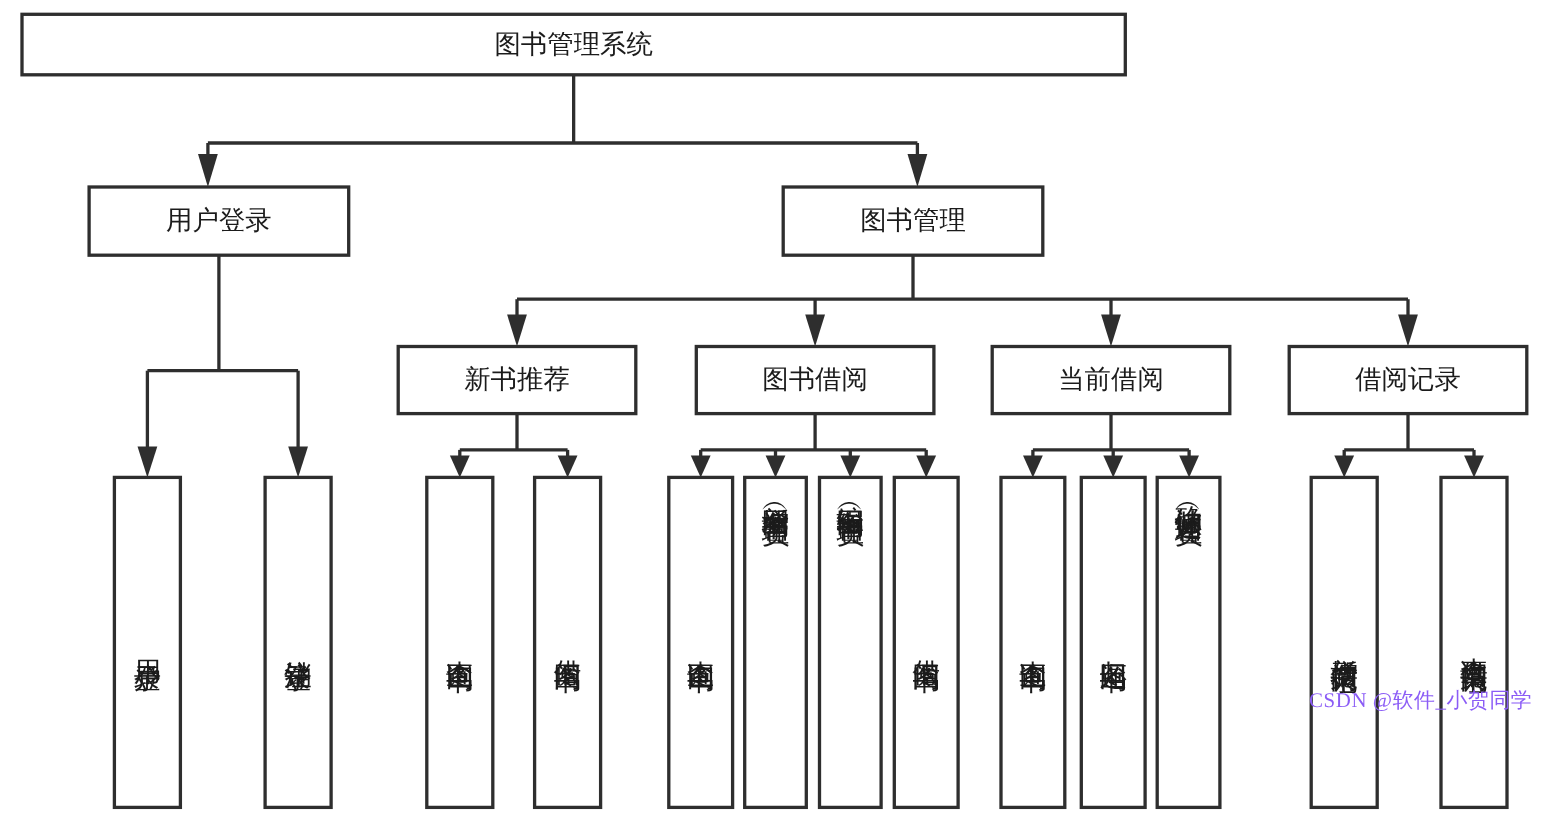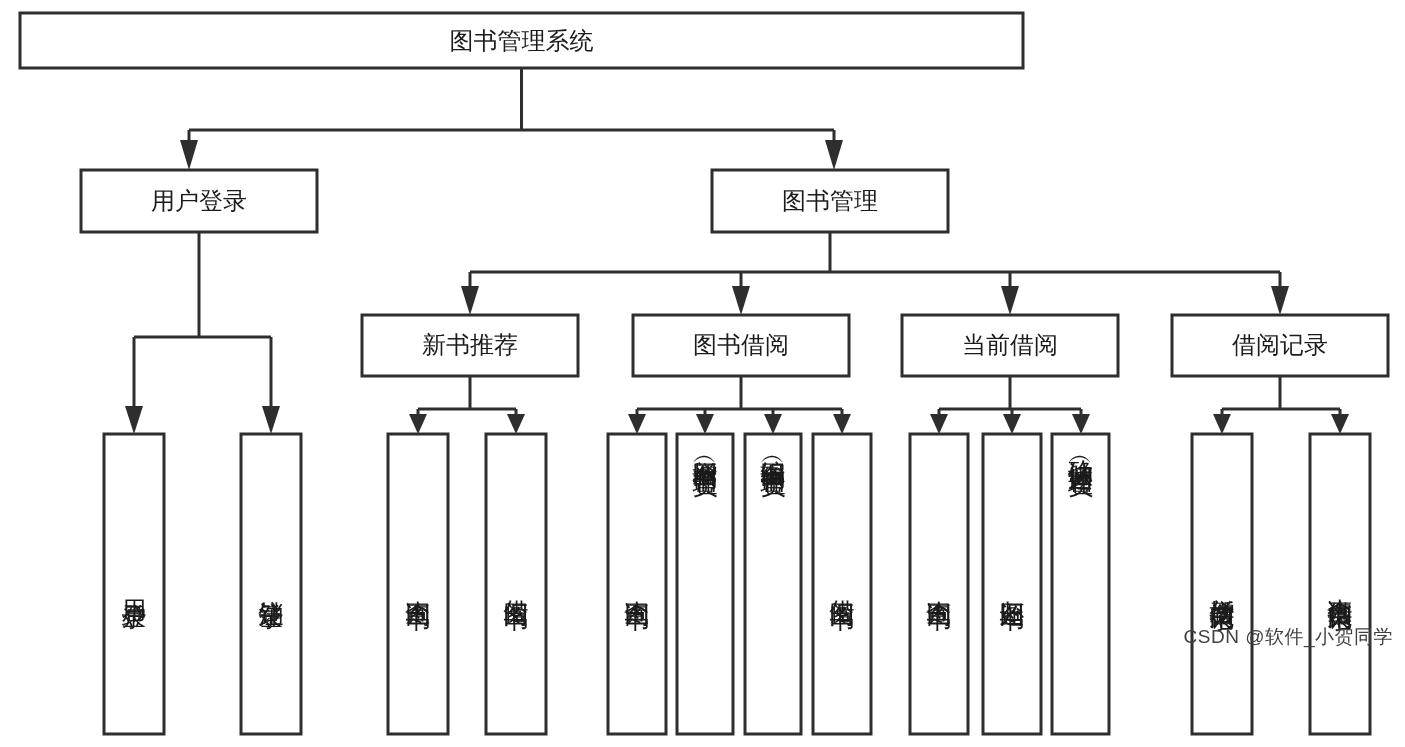--- a/index.html
+++ b/index.html
@@ -46,23 +46,23 @@
     font-family: "DejaVu Sans", "Liberation Sans", sans-serif;
     font-size: 24px;
     fill: #1b1b1b;
     text-anchor: middle;
     dominant-baseline: middle;
   }
   .watermark-text {
     position: absolute;
     right: 12px;
     bottom: 4px;
-    font-family: Liberation Sans, sans-serif;
+    font-family: Liberation Serif, serif;
     font-size: 19px;
-    color: #404040;
+    color: #8b5cf6;
     white-space: nowrap;
     letter-spacing: 0.5px;
   }
   .vlabel-wrap {
     position: absolute;
     display: flex;
     align-items: center;
     justify-content: center;
     pointer-events: none;
   }

